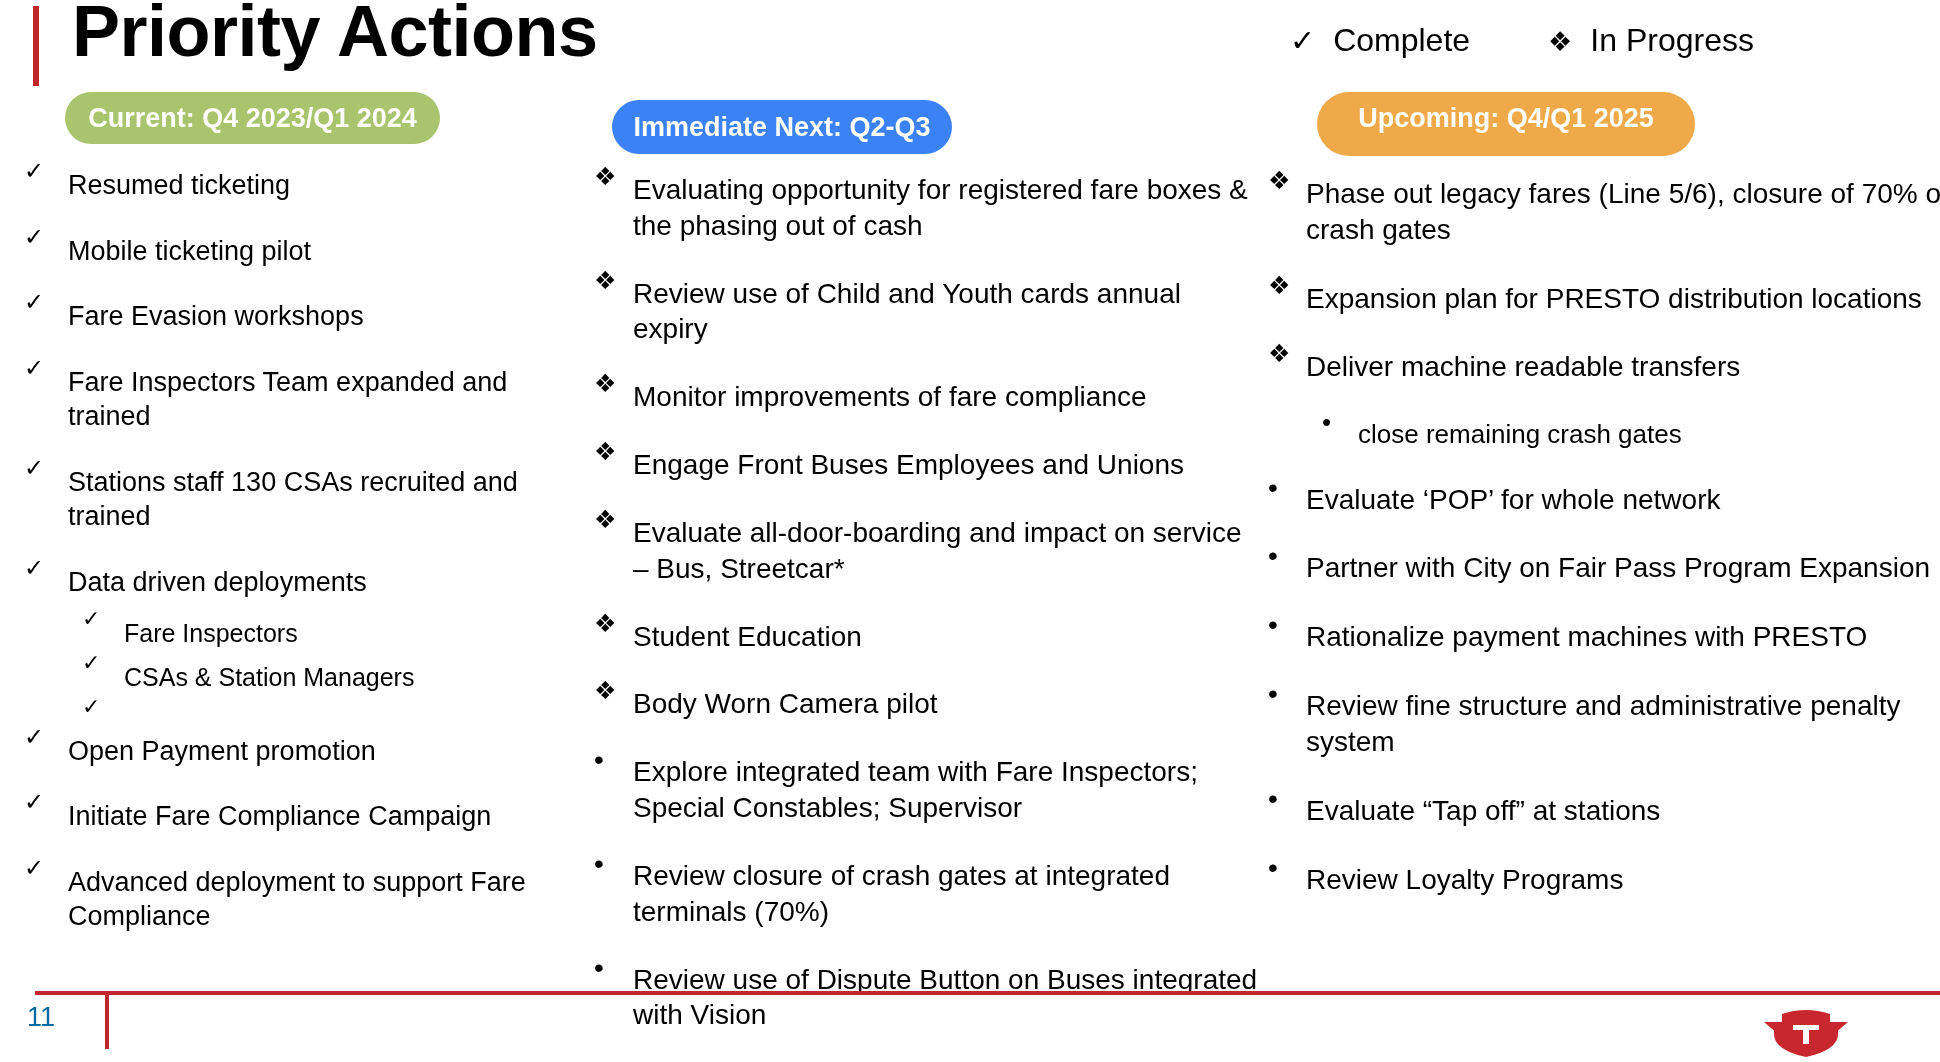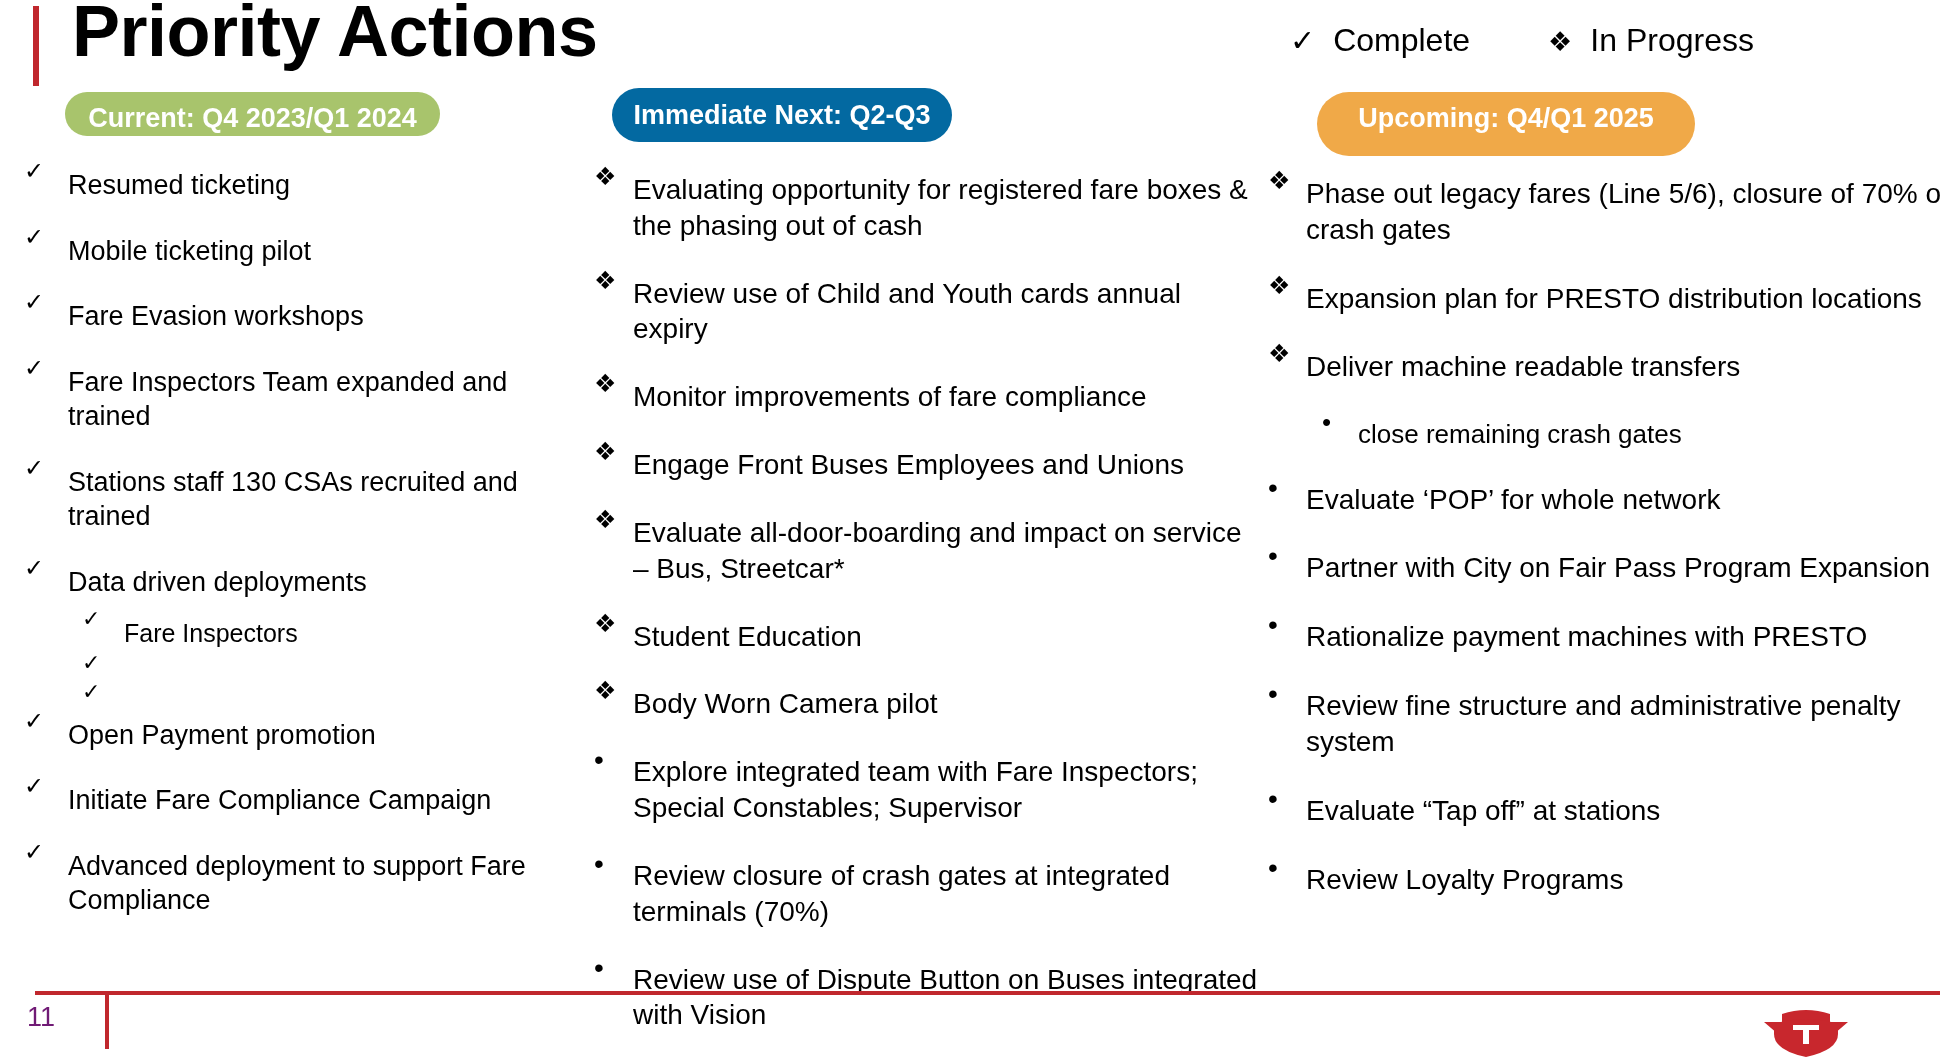--- a/index.html
+++ b/index.html
@@ -74,34 +74,34 @@
     font-weight: bold;
     text-align: center;
     white-space: nowrap;
     box-sizing: border-box;
   }
   #pill-1 {
     position: absolute;
     left: 47px;
     top: 92px;
     width: 375px;
-    height: 44px;
+    height: 52px;
     line-height: 52px;
     font-size: 27px;
     background: #A8C46C;
   }
   #pill-2 {
     position: absolute;
     left: 18px;
-    top: 88px;
+    top: 100px;
     width: 340px;
     height: 54px;
     line-height: 54px;
     font-size: 27px;
-    background: #0369a1;
+    background: #3b82f6;
   }
   #pill-3 {
     position: absolute;
     left: 49px;
     top: 92px;
     width: 378px;
     height: 64px;
     line-height: 52px;
     font-size: 27px;
     background: #F0A948;
@@ -166,21 +166,21 @@
     top: 991px;
     width: 4px;
     height: 58px;
     background: #C0272D;
   }
   #page-number {
     position: absolute;
     left: 27px;
     top: 1002px;
     font-size: 27px;
-    color: #701a75;
+    color: #0369a1;
   }
   #ttc-logo {
     position: absolute;
     left: 1762px;
     top: 1004px;
     width: 88px;
     height: 54px;
   }
 </style>
 </head>
@@ -226,20 +226,21 @@
       <li class="lvl1 tight">
         <span class="glyph">✓</span>
         <span class="txt">Data driven deployments</span>
       </li>
       <li class="lvl2">
         <span class="glyph">✓</span>
         <span class="txt">Fare Inspectors</span>
       </li>
       <li class="lvl2">
         <span class="glyph">✓</span>
+        <span class="txt">CSAs  &amp; Station Managers</span>
       </li>
       <li class="lvl2">
         <span class="glyph">✓</span>
       </li>
       <li class="lvl1">
         <span class="glyph">✓</span>
         <span class="txt">Open Payment promotion</span>
       </li>
       <li class="lvl1">
         <span class="glyph">✓</span>

